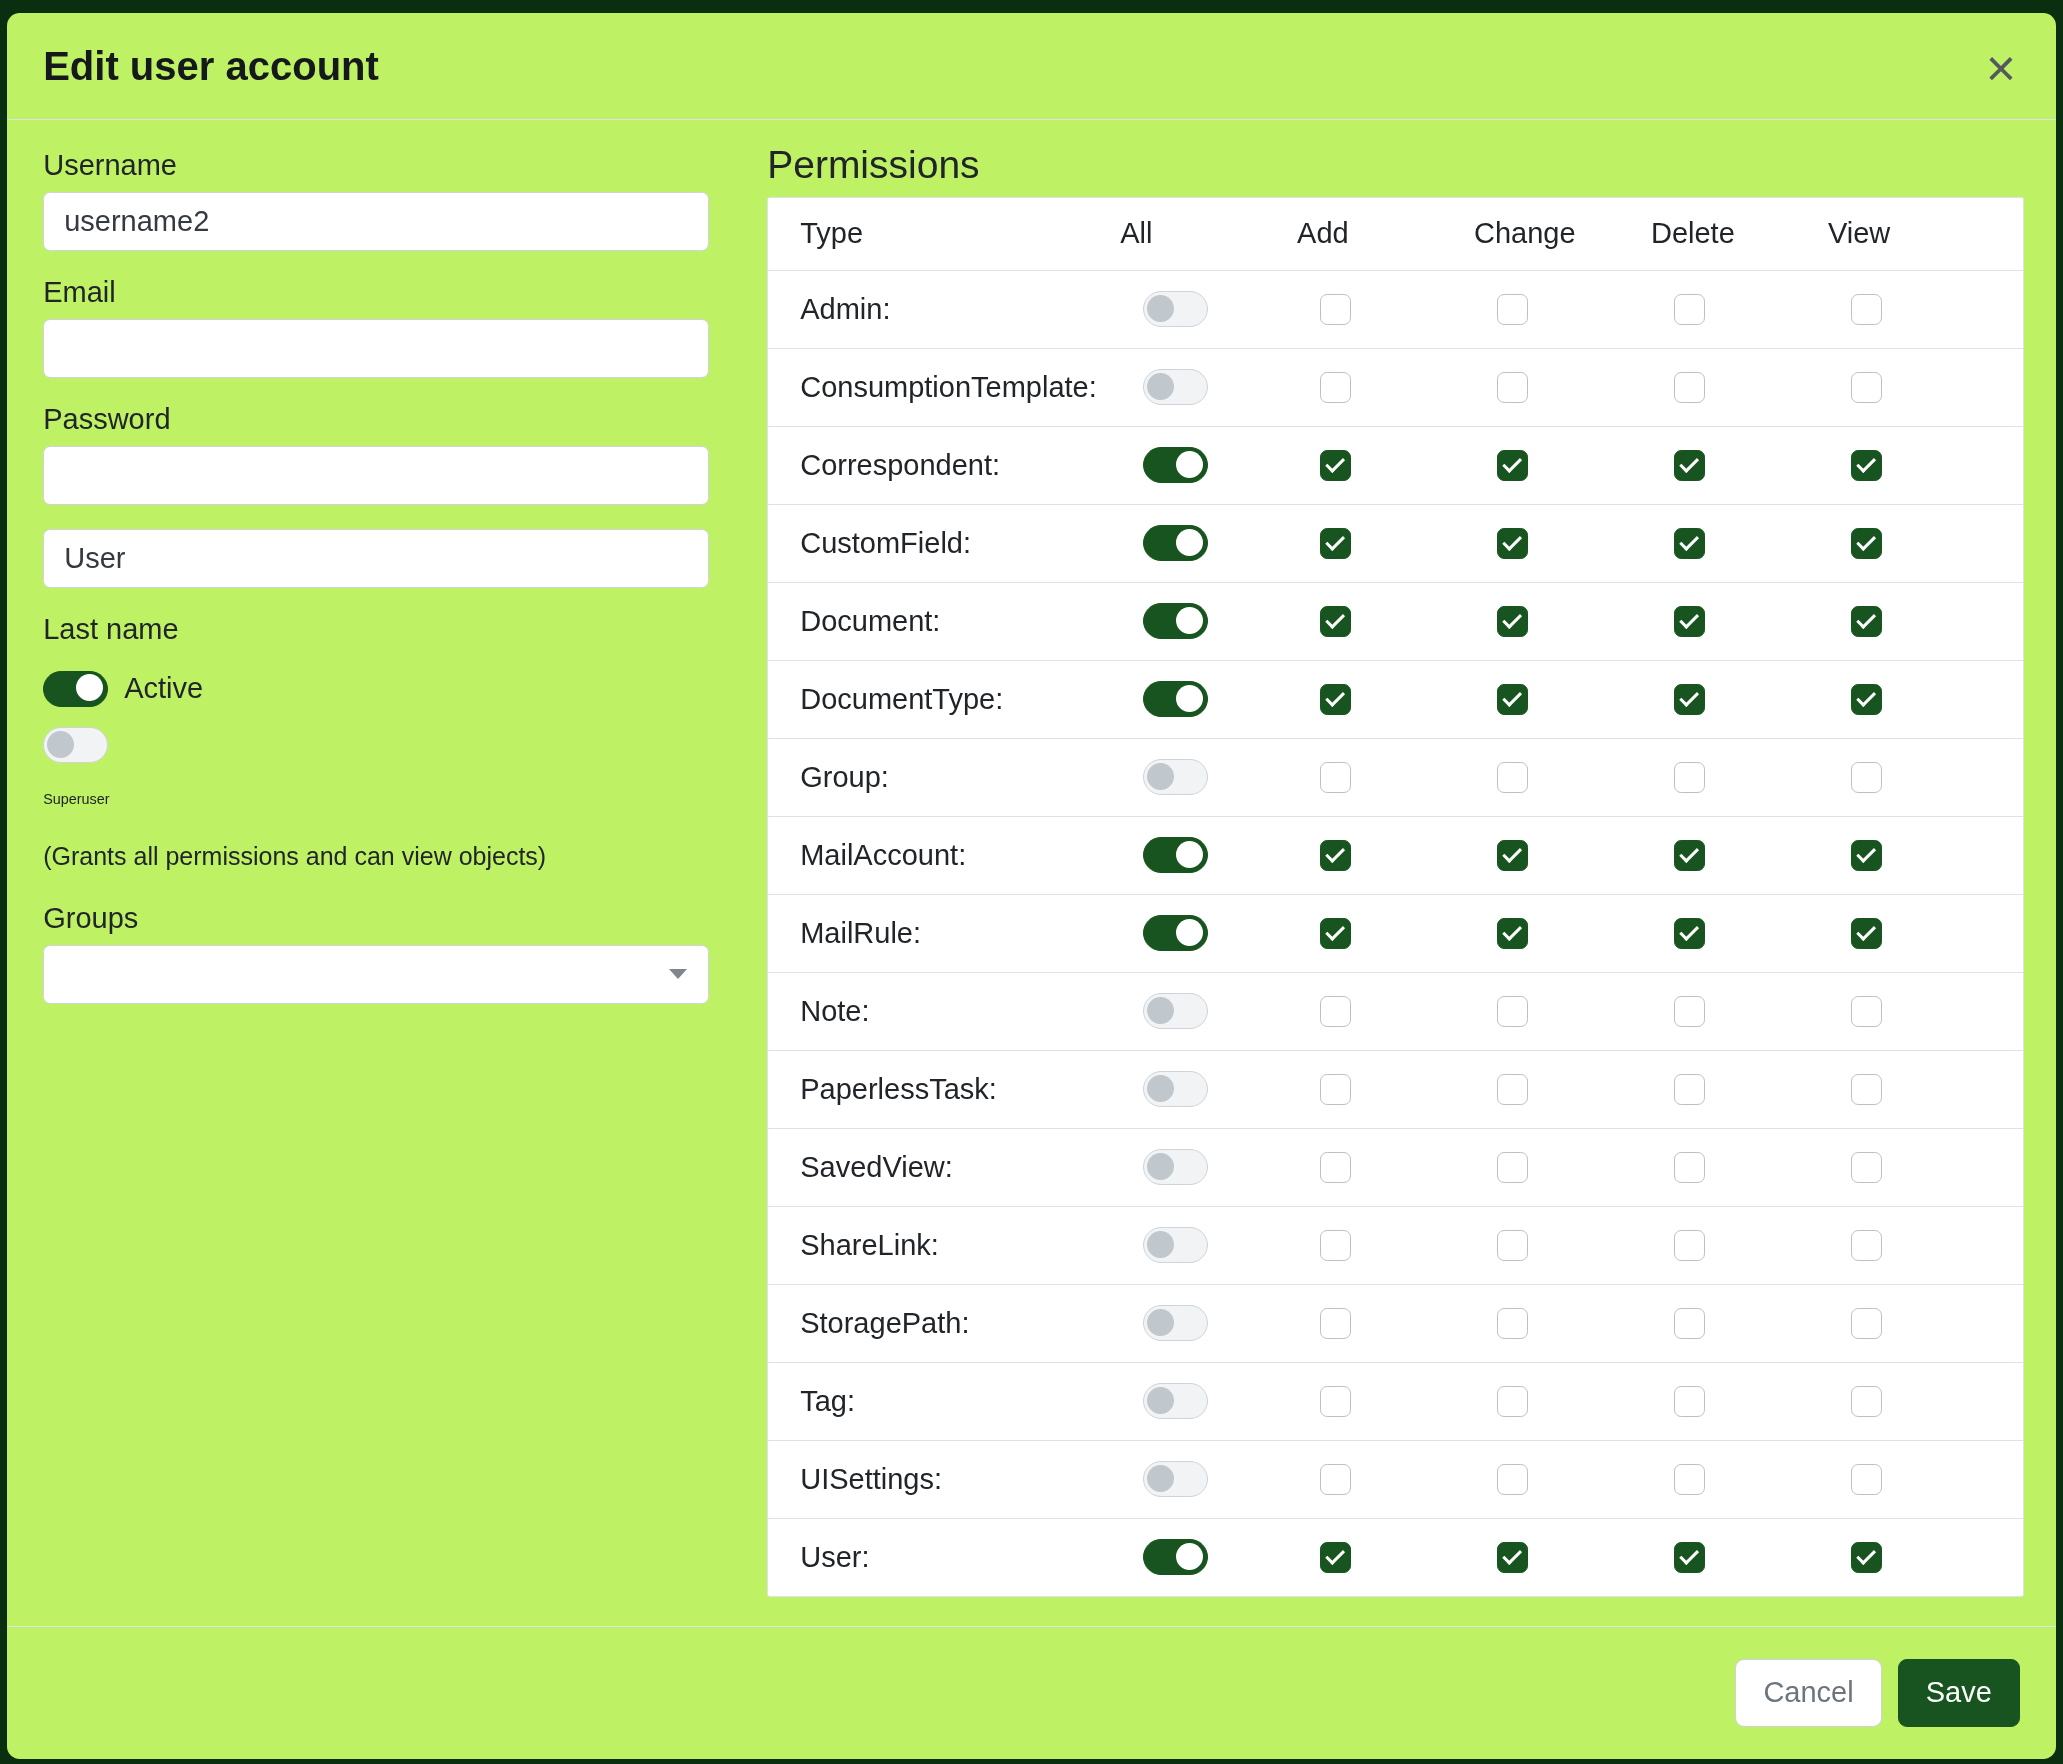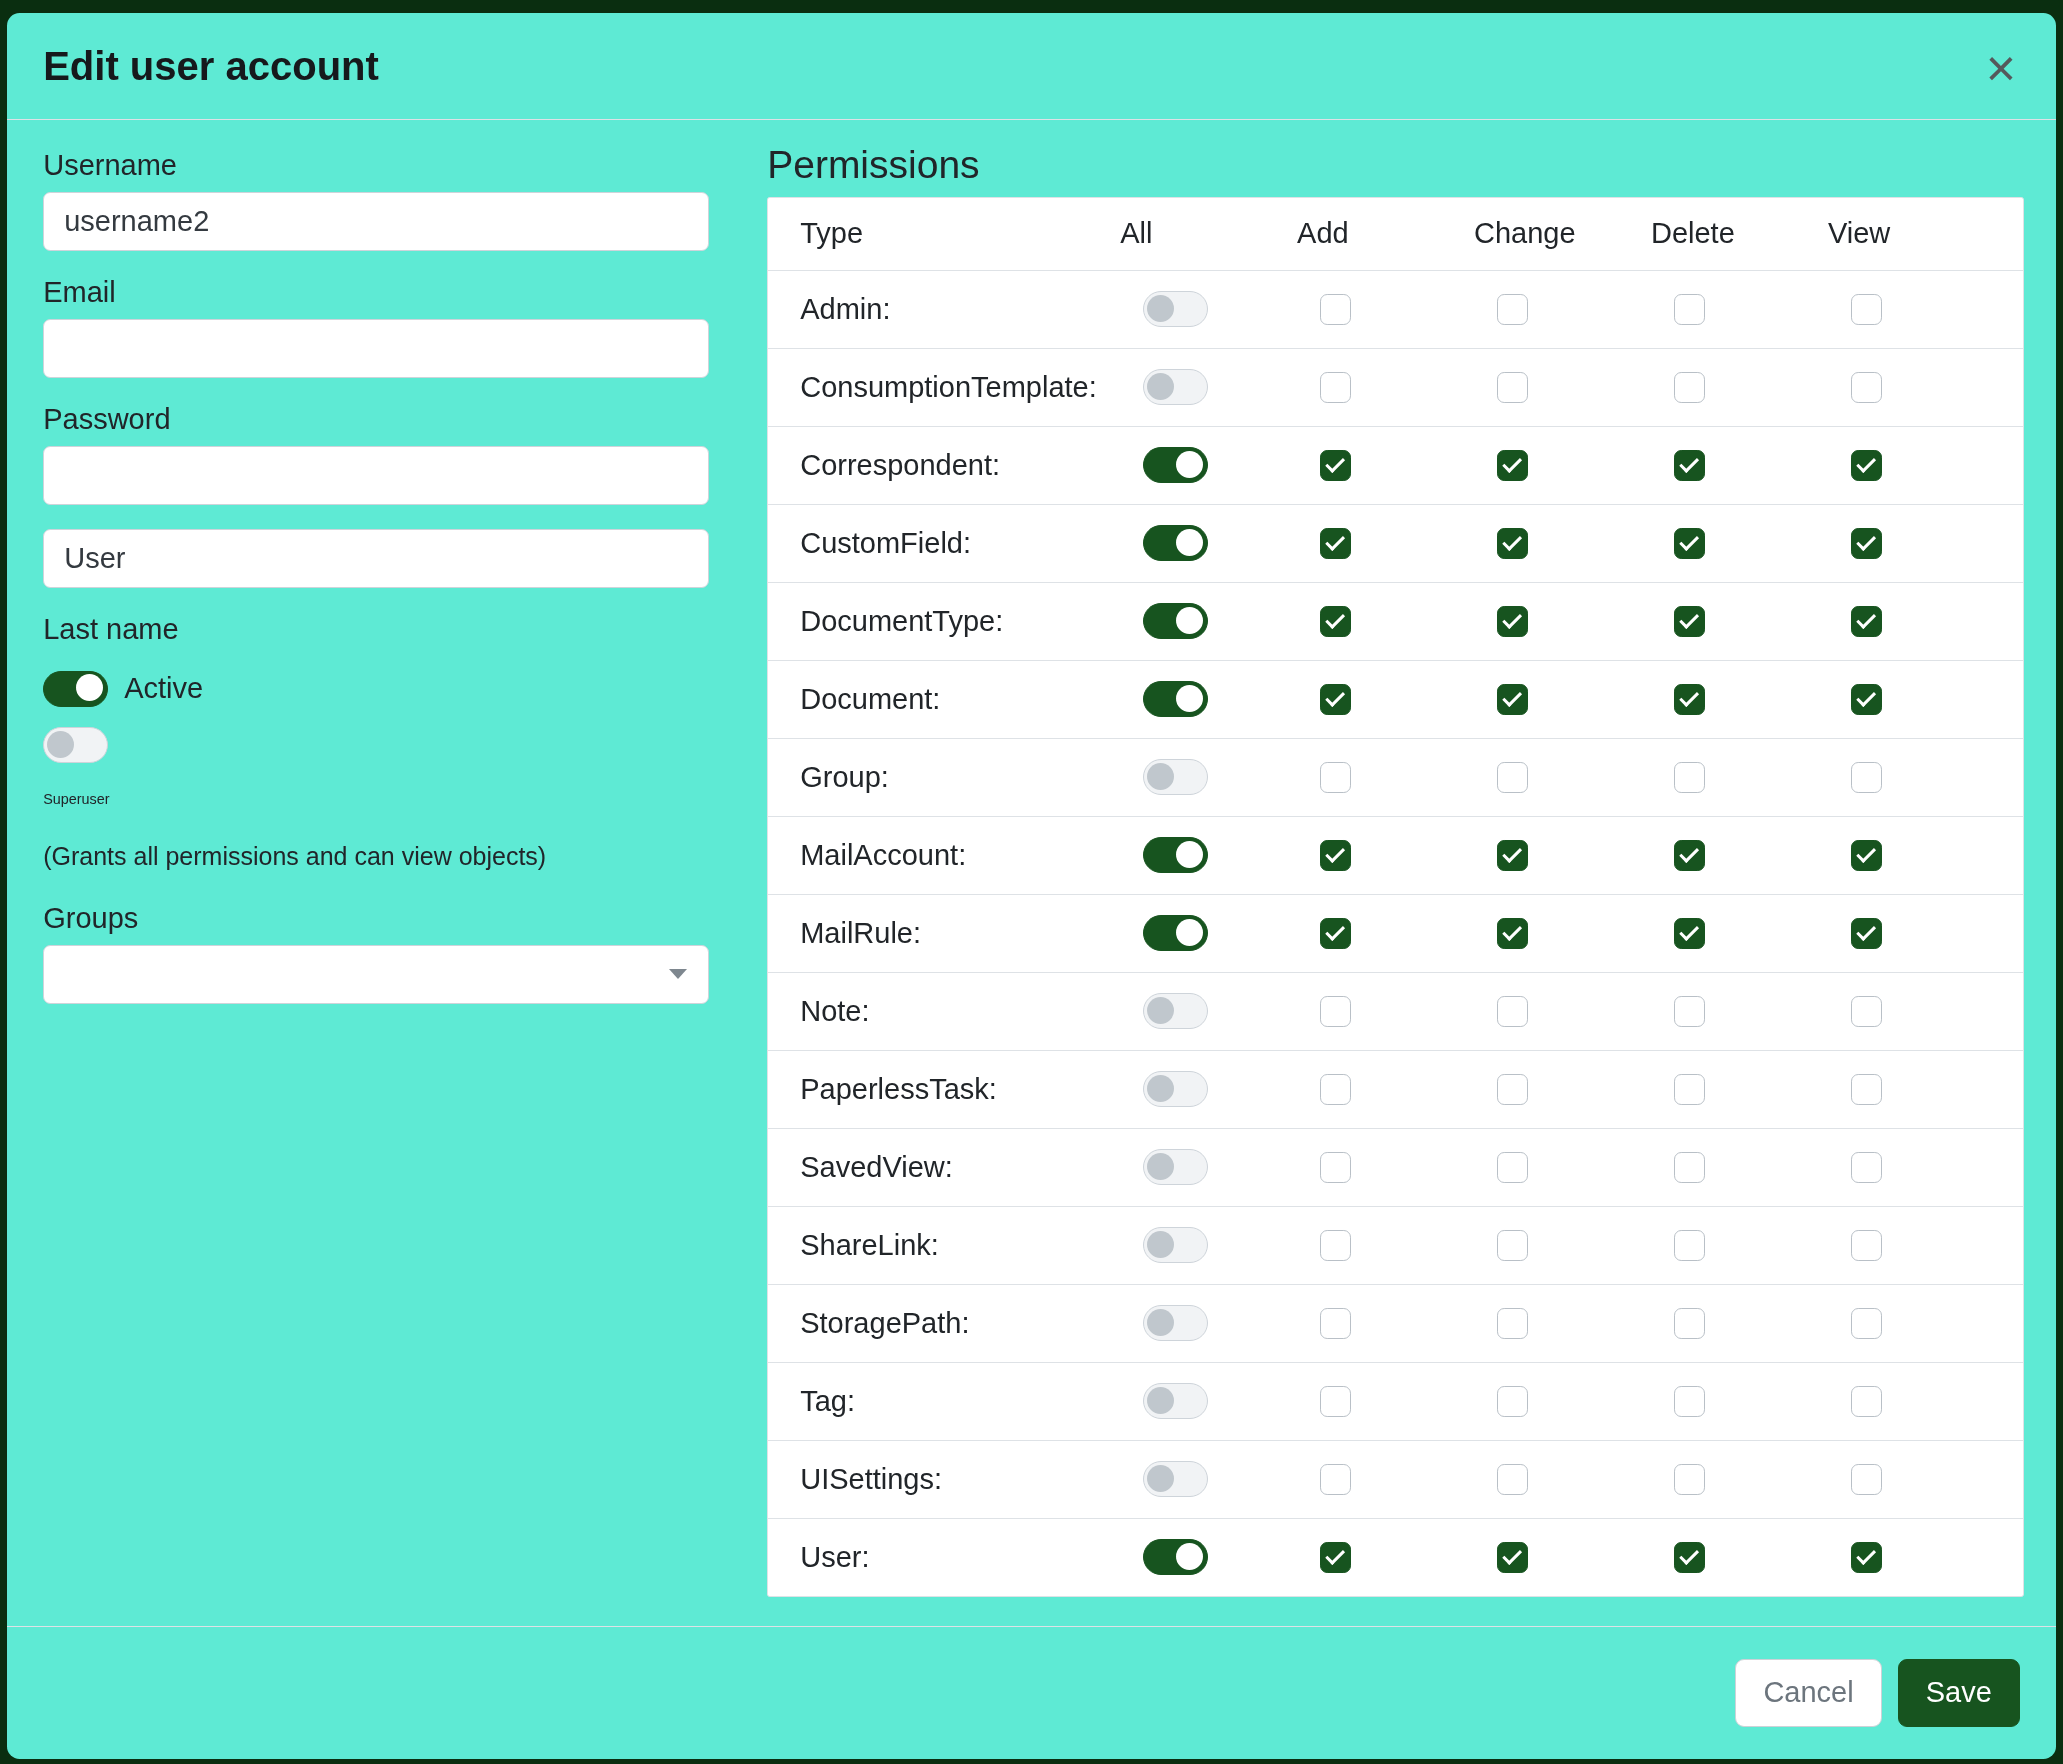--- a/index.html
+++ b/index.html
@@ -10,21 +10,21 @@
     background: #0a2e10;
     font-family: "Liberation Sans", sans-serif;
     color: #212529;
     -webkit-font-smoothing: antialiased;
   }
   .stage { position: relative; width: 2063px; height: 1764px; overflow: hidden; }
 
   .modal {
     position: absolute;
     left: 7.2px; right: 7.2px; top: 12.6px; bottom: 5.4px;
-    background: #5eead4;
+    background: #bef264;
     border-radius: 12.6px;
     display: flex;
     flex-direction: column;
     overflow: hidden;
   }
 
   
   .modal-header {
     flex: none;
     display: flex;
@@ -382,42 +382,42 @@
     </div>
     <div class="cell">
       <span class="cb checked"></span>
     </div>
     <div class="cell">
       <span class="cb checked"></span>
     </div>
   </div>
 
   <div class="perm-row">
+    <div class="cell type-cell">Document:</div>
+    <div class="cell">
+      <span class="switch on">
+                    <span class="knob"></span>
+                  </span>
+    </div>
+    <div class="cell">
+      <span class="cb checked"></span>
+    </div>
+    <div class="cell">
+      <span class="cb checked"></span>
+    </div>
+    <div class="cell">
+      <span class="cb checked"></span>
+    </div>
+    <div class="cell">
+      <span class="cb checked"></span>
+    </div>
+  </div>
+
+  <div class="perm-row">
     <div class="cell type-cell">DocumentType:</div>
-    <div class="cell">
-      <span class="switch on">
-                    <span class="knob"></span>
-                  </span>
-    </div>
-    <div class="cell">
-      <span class="cb checked"></span>
-    </div>
-    <div class="cell">
-      <span class="cb checked"></span>
-    </div>
-    <div class="cell">
-      <span class="cb checked"></span>
-    </div>
-    <div class="cell">
-      <span class="cb checked"></span>
-    </div>
-  </div>
-
-  <div class="perm-row">
-    <div class="cell type-cell">Document:</div>
     <div class="cell">
       <span class="switch on">
                     <span class="knob"></span>
                   </span>
     </div>
     <div class="cell">
       <span class="cb checked"></span>
     </div>
     <div class="cell">
       <span class="cb checked"></span>

